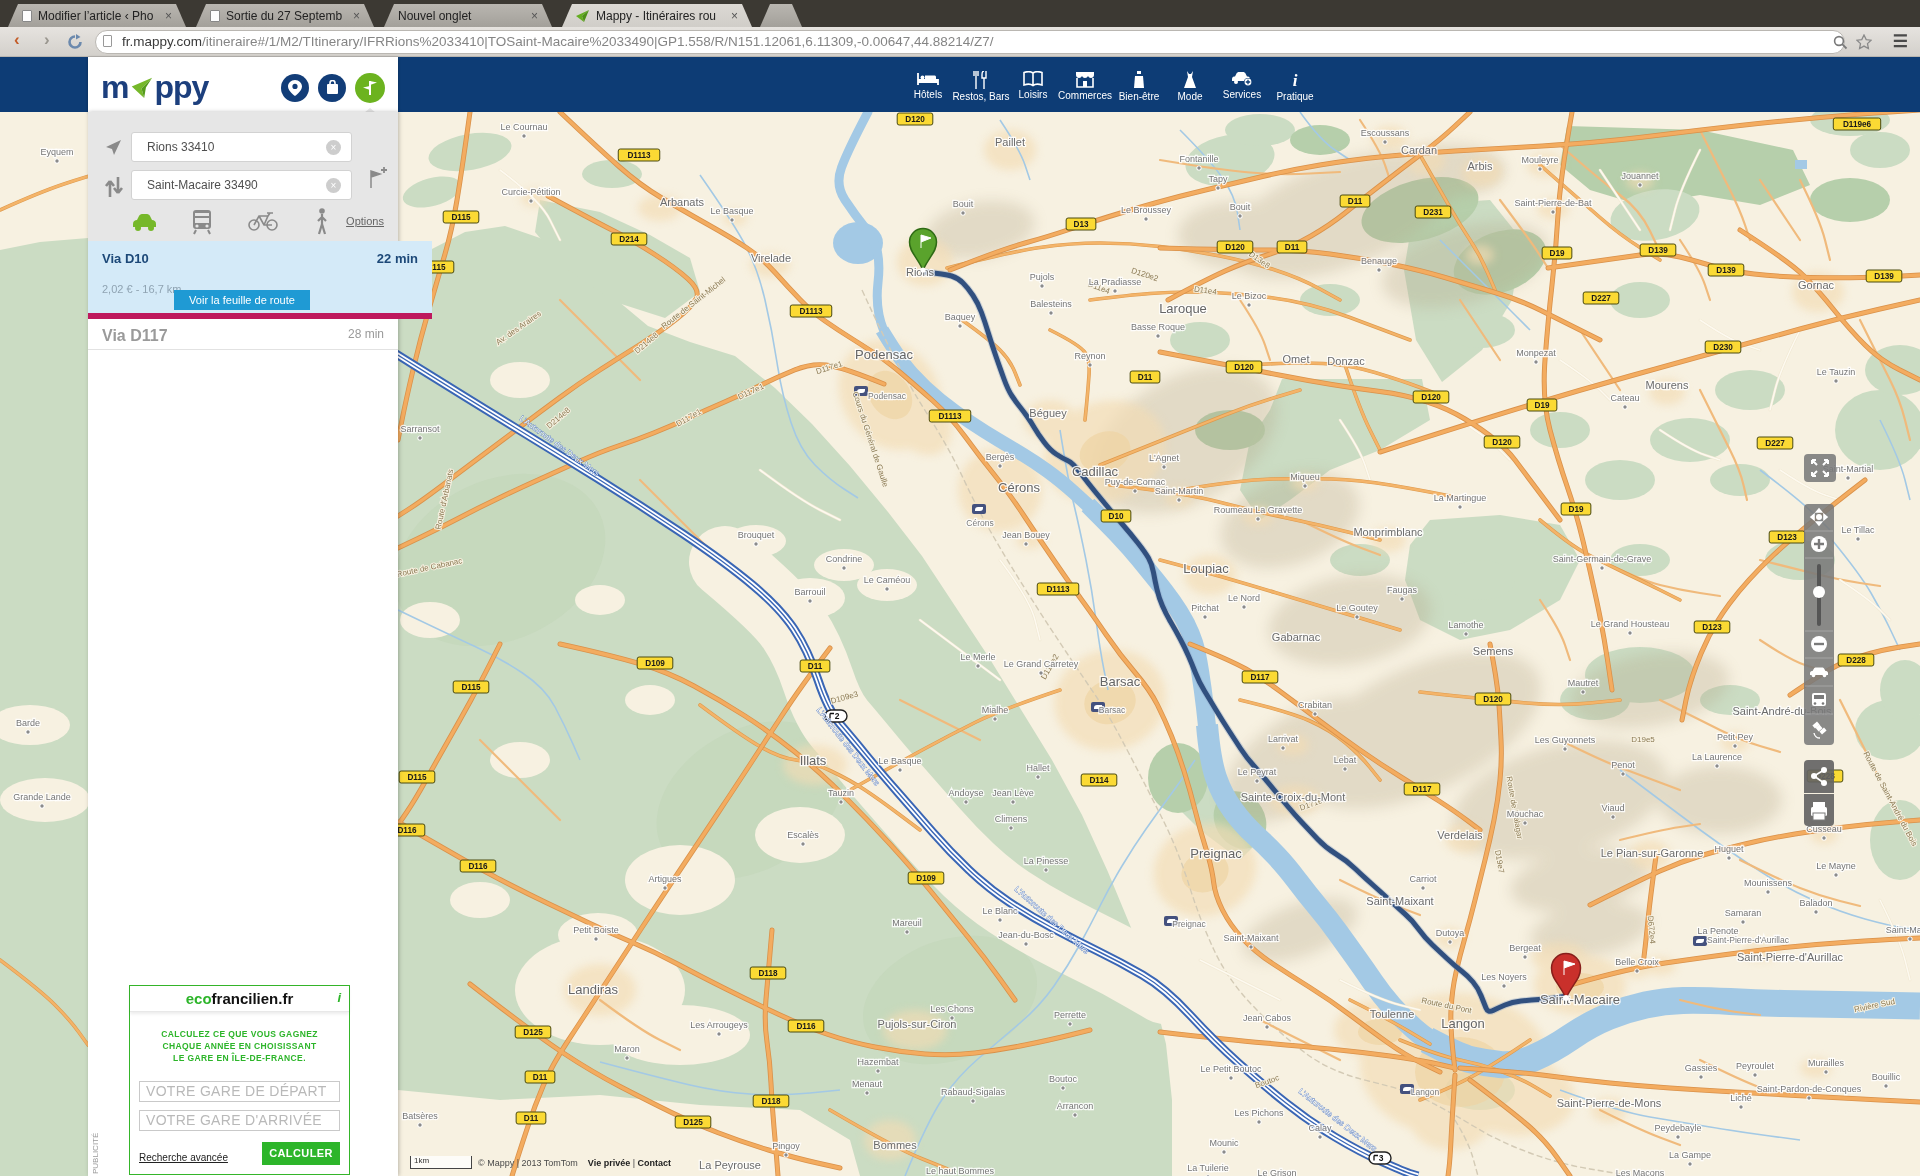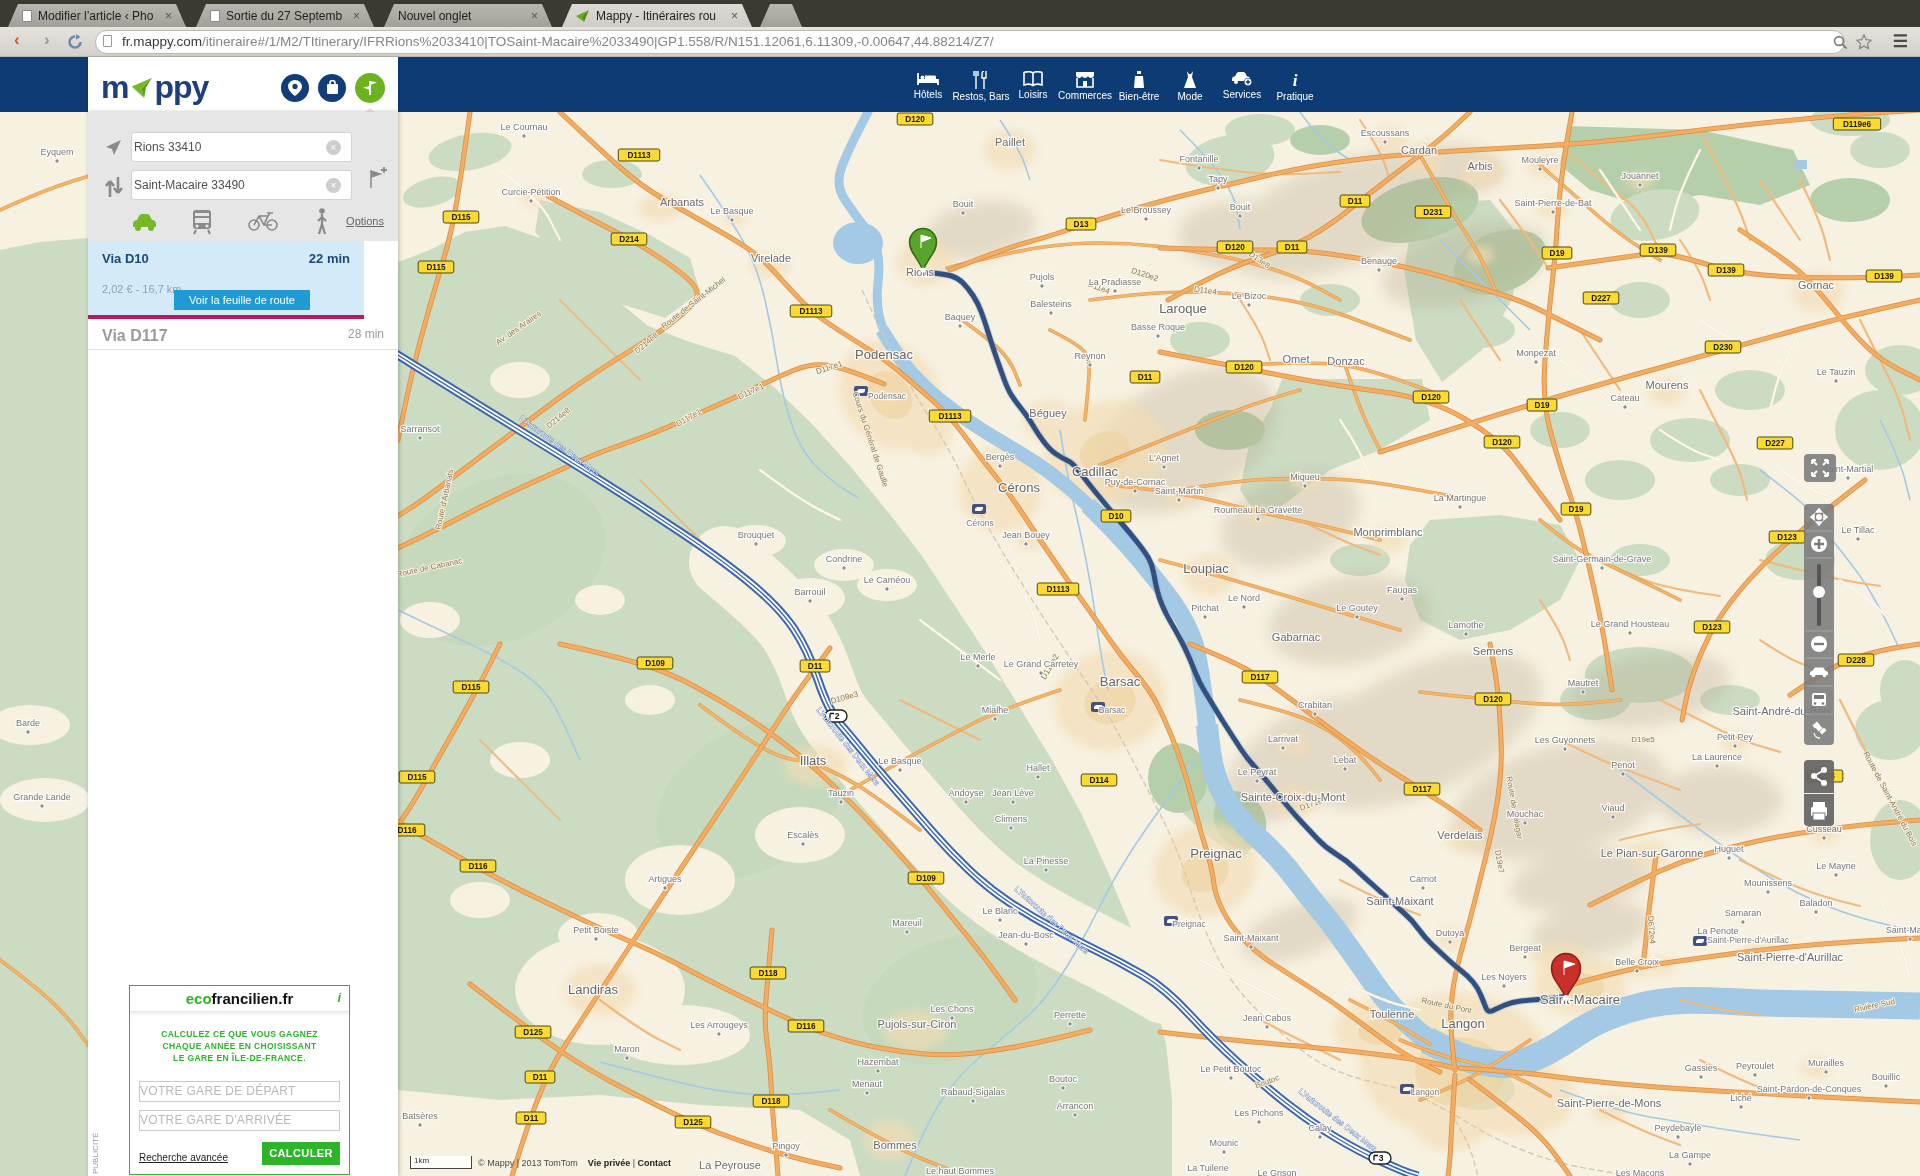--- a/index.html
+++ b/index.html
@@ -23,44 +23,44 @@
 #logo{position:absolute;left:13px;top:12px;font-size:32px;font-weight:bold;color:#1c3f7d;letter-spacing:-1px;display:flex;align-items:center}
 .hico{position:absolute;top:74px;width:28px;height:28px;border-radius:50%;background:#123d78;text-align:center;line-height:28px}
 #hnav{position:absolute;top:57px;left:900px;height:55px;color:#fff}
 .hni{position:absolute;text-align:center;color:#fff}
 .hni svg{display:block;margin:0 auto}
 .hni .lb{font-size:10px;margin-top:2px;white-space:nowrap}
 
 #panel{position:absolute;left:88px;top:112px;width:310px;height:1064px;background:#fff;box-shadow:1px 0 4px rgba(0,0,0,.25)}
 #psec1{position:absolute;left:0;top:0;width:310px;height:129px;background:#e6e6e6}
 .pin{position:absolute;left:43px;width:221px;height:30px;background:#fff;border:1px solid #d2d2d2;border-radius:3px;
- font-size:12px;color:#4f4f4f;line-height:28px;padding-left:2px}
+ font-size:12px;color:#4f4f4f;line-height:28px;padding-left:15px}
 .clr{position:absolute;right:10px;top:7px;width:15px;height:15px;border-radius:50%;background:#cdcdcd;color:#fff;
  font-size:10px;text-align:center;line-height:15px}
 #modes{position:absolute;left:0;top:93px;width:310px;height:36px}
 #opt{position:absolute;right:14px;top:10px;font-size:11px;color:#666;text-decoration:underline}
-#res1{position:absolute;left:0;top:129px;width:276px;height:78px;background:#d4eaf8;border-bottom:4px solid #be185d}
+#res1{position:absolute;left:0;top:129px;width:344px;height:78px;background:#d4eaf8;border-bottom:6px solid #be185d}
 #res1 .via{position:absolute;left:14px;top:10px;font-size:13px;font-weight:bold;color:#1c4878}
 #res1 .tm{position:absolute;right:14px;top:10px;font-size:13px;font-weight:bold;color:#1c4878}
 #res1 .dist{position:absolute;left:14px;top:42px;font-size:11px;color:#8fa3b2}
 #btnroute{position:absolute;left:86px;top:49px;width:136px;height:20px;background:#1f9ad4;color:#fff;font-size:11px;
  text-align:center;line-height:20px}
 #res2{position:absolute;left:0;top:207px;width:310px;height:31px;background:#fff;border-bottom:1px solid #e2e2e2}
 #res2 .via{position:absolute;left:14px;top:8px;font-size:16px;font-weight:bold;color:#9a9a9a}
 #res2 .tm{position:absolute;right:14px;top:8px;font-size:12px;color:#9a9a9a}
 #pub{position:absolute;left:3px;top:1062px;font-size:8px;color:#999;transform:rotate(-90deg);transform-origin:left top}
 
 #ad{position:absolute;left:41px;top:873px;width:221px;height:190px;background:#fff;border:1px solid #35b52a}
 #adhead{position:absolute;left:0;top:0;width:100%;height:26px;border-bottom:1px solid #e8e8e8;text-align:center;
  font-size:15px;font-weight:bold;line-height:26px;color:#111;box-shadow:0 2px 3px rgba(0,0,0,.08)}
 #adhead .eco{color:#2db52a}
 #adi{position:absolute;right:8px;top:4px;color:#2db52a;font-size:13px;font-weight:bold;font-style:italic}
 .adl{position:absolute;width:100%;text-align:center;font-size:8.5px;font-weight:bold;color:#2db52a;letter-spacing:.4px}
-.adin{position:absolute;left:9px;width:201px;height:21px;border:1px solid #c9c9c9;font-size:12px;color:#b9b9b9;
- line-height:19px;letter-spacing:.3px}
+.adin{position:absolute;left:9px;width:201px;height:21px;border:1px solid #c9c9c9;font-size:14px;color:#b9b9b9;
+ line-height:19px;padding-left:6px;letter-spacing:.3px}
 #adra{position:absolute;left:9px;top:166px;font-size:10px;color:#222;text-decoration:underline}
 #adbtn{position:absolute;right:9px;top:156px;width:78px;height:23px;background:#2db52a;color:#fff;font-size:11px;
  font-weight:bold;text-align:center;line-height:23px;letter-spacing:.4px}
 
 #map{position:absolute;left:0;top:112px}
 
 .ctl{position:absolute;background:rgba(122,122,122,.88);border-radius:4px;color:#fff}
 #scalebar{position:absolute;left:410px;top:1156px;width:62px;height:13px;background:rgba(255,255,255,.75);
  border-left:1px solid #444;border-right:1px solid #444;border-bottom:1px solid #444;font-size:8px;color:#333;padding-left:3px}
 #attrib{position:absolute;left:478px;top:1158px;font-size:9px;color:#4a4a4a}

